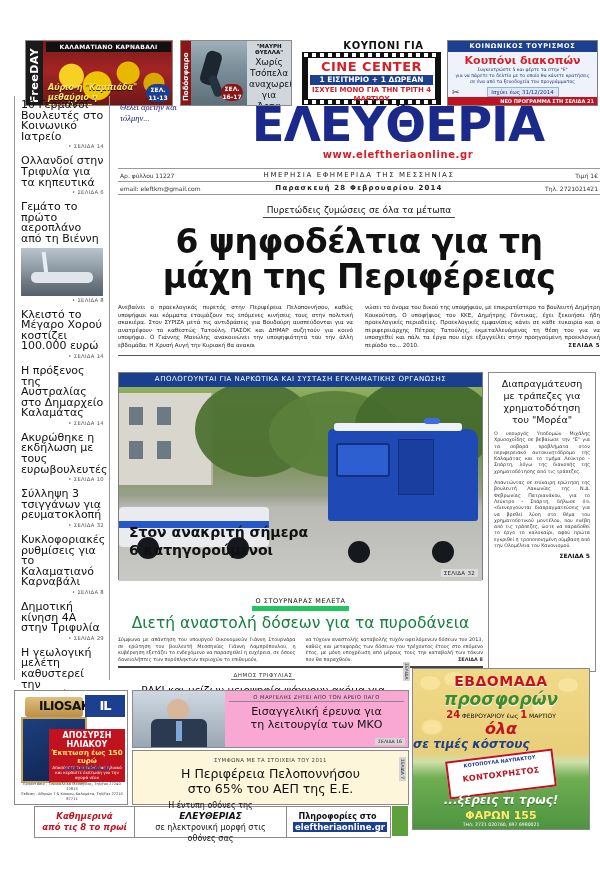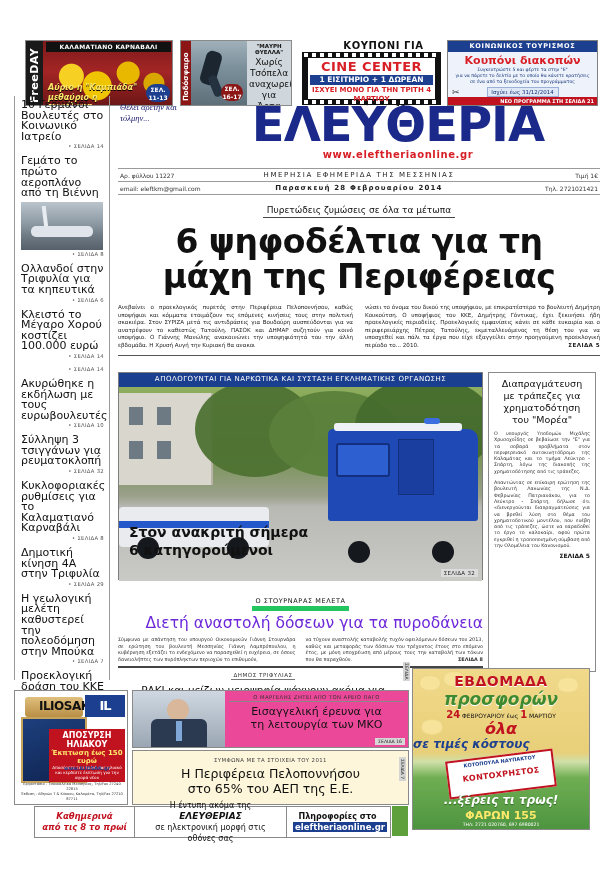--- a/index.html
+++ b/index.html
@@ -128,21 +128,21 @@
   .cars{position:absolute;left:0;bottom:34px;width:150px;height:40px;background:#e9ebee;border-radius:4px;}
   .cars .strip{position:absolute;left:0;top:14px;width:100%;height:7px;background:#2457c9;}
   .wheel{position:absolute;bottom:22px;width:22px;height:22px;border-radius:50%;background:#15181c;}
   .pb-cap{position:absolute;left:10px;bottom:22px;font-weight:bold;font-size:14px;line-height:18px;color:#111;}
   .pb-pg{position:absolute;right:4px;bottom:4px;background:#dcdcdc;color:#222;font-size:5.5px;padding:1px 3px;letter-spacing:.3px;}
 
   
   .second{position:absolute;left:118px;top:588px;width:365px;}
   .sec-kicker{text-align:center;font-size:6.5px;letter-spacing:.6px;color:#111;border-bottom:5px solid #22c55e;display:inline-block;
      padding:0 3px 1px;}
-  .sec-h2{text-align:right;font-size:15.5px;font-weight:normal;color:#6d28d9;margin-top:3px;line-height:18px;}
+  .sec-h2{text-align:center;font-size:15.5px;font-weight:normal;color:#15803d;margin-top:3px;line-height:18px;}
   .sec-cols{display:flex;gap:10px;margin-top:4px;}
   .sec-col{flex:1;font-size:4.9px;line-height:6.6px;text-align:justify;color:#333;}
   .sec-col .pg{font-weight:bold;float:right;}
   .rule2{height:2px;background:#444;margin-top:4px;}
 
   
   .rightcol{position:absolute;left:488px;top:372px;width:108px;height:300px;border:1px solid #8a8a8a;box-sizing:border-box;padding:5px 5px 0;}
   .rc-title{text-align:center;font-size:9.5px;line-height:12px;color:#111;}
   .rc-body{font-size:4.8px;line-height:6.3px;text-align:justify;color:#333;margin-top:5px;}
   .rc-pg{text-align:right;font-weight:bold;font-size:6px;margin-top:3px;}
@@ -159,21 +159,21 @@
   .il-logo{position:absolute;right:2px;top:4px;width:40px;height:22px;background:#1d3f8f;color:#fff;font-weight:bold;font-size:13px;
      text-align:center;line-height:22px;letter-spacing:-1px;}
   .il-name{position:absolute;left:24px;top:8px;font-weight:bold;font-size:12px;color:#111;letter-spacing:-.5px;}
   .il-red{position:absolute;left:34px;top:38px;right:2px;background:#c1121f;color:#fff;text-align:center;padding:2px 1px;}
   .il-red .l1{font-weight:bold;font-size:8px;line-height:9px;}
   .il-red .l2{font-weight:bold;font-size:7px;line-height:8px;color:#ffe96b;}
   .il-red .l3{font-size:4.2px;line-height:5px;}
   .il-web{position:absolute;left:34px;top:74px;right:2px;text-align:center;font-size:5px;font-weight:bold;color:#1d3f8f;}
   .il-addr{position:absolute;left:4px;bottom:2px;right:2px;font-size:3.6px;line-height:5px;color:#333;text-align:center;}
 
-  .ad-mko{position:absolute;left:132px;top:690px;width:275px;height:56px;border:1px solid #8a8a8a;background:#ec4899;overflow:hidden;}
+  .ad-mko{position:absolute;left:132px;top:690px;width:275px;height:56px;border:1px solid #8a8a8a;background:#f9a8d4;overflow:hidden;}
   .mko-photo{position:absolute;left:0;top:0;width:92px;height:100%;background:linear-gradient(180deg,#cfd8e2,#9aa6b3);}
   .mko-photo .head{position:absolute;left:34px;top:8px;width:22px;height:22px;border-radius:50%;background:#d8b79a;}
   .mko-photo .suit{position:absolute;left:18px;top:28px;width:56px;height:30px;background:#2b3a50;border-radius:6px 6px 0 0;}
   .mko-photo .tie{position:absolute;left:43px;top:30px;width:6px;height:20px;background:#7fa8d8;}
   .mko-k{position:absolute;left:96px;top:3px;right:4px;text-align:center;font-size:5.3px;letter-spacing:.4px;color:#333;
      border-bottom:1px solid #888;padding-bottom:1px;}
   .mko-h{position:absolute;left:96px;top:14px;right:4px;text-align:center;font-size:11px;line-height:13px;color:#111;}
   .mko-pg{position:absolute;right:3px;bottom:2px;background:#d7d7d7;font-size:4.6px;padding:1px 3px;color:#222;}
 
   .ad-aep{position:absolute;left:132px;top:750px;width:275px;height:53px;border:1px solid #8a8a8a;background:#fdf6da;overflow:hidden;}
@@ -293,37 +293,38 @@
   </div>
 
   <div class="sidebar">
 
     <div class="sb-item">
       <div class="sb-title">10 Γερμανοί Βουλευτές στο Κοινωνικό Ιατρείο</div>
       <div class="sb-page">• ΣΕΛΙΔΑ 14</div>
     </div>
 
     <div class="sb-item">
+      <div class="sb-title">Ολλανδοί στην Τριφυλία για τα κηπευτικά</div>
+      <div class="sb-page">• ΣΕΛΙΔΑ 6</div>
+    </div>
+
+    <div class="sb-item">
       <div class="sb-title">Γεμάτο το πρώτο αεροπλάνο από τη Βιέννη</div>
       <div class="sb-photo">
         <div class="tail"></div>
         <div class="body"></div>
       </div>
       <div class="sb-page">• ΣΕΛΙΔΑ 8</div>
     </div>
-
-    <div class="sb-item">
-      <div class="sb-title">Ολλανδοί στην Τριφυλία για τα κηπευτικά</div>
-      <div class="sb-page">• ΣΕΛΙΔΑ 6</div>
-    </div>
     <div class="sb-item">
       <div class="sb-title">Κλειστό το Μέγαρο Χορού κοστίζει 100.000 ευρώ</div>
       <div class="sb-page">• ΣΕΛΙΔΑ 14</div>
     </div>
     <div class="sb-item">
+      <div class="sb-title">Η πρόξενος της Αυστραλίας στο Δημαρχείο Καλαμάτας</div>
       <div class="sb-page">• ΣΕΛΙΔΑ 14</div>
     </div>
     <div class="sb-item">
       <div class="sb-title">Ακυρώθηκε η εκδήλωση με τους ευρωβουλευτές</div>
       <div class="sb-page">• ΣΕΛΙΔΑ 10</div>
     </div>
     <div class="sb-item">
       <div class="sb-title">Σύλληψη 3 τσιγγάνων για ρευματοκλοπή</div>
       <div class="sb-page">• ΣΕΛΙΔΑ 32</div>
     </div>
@@ -495,21 +496,21 @@
     <div class="corn-t7">ΤΗΛ: 2721 020760, 697 6980021</div>
   </div>
 
   <div class="promo">
     <div class="pr-cell pr1">
       <div>Καθημερινά</div>
       <div>από τις 8 το πρωί</div>
     </div>
     <div class="pr-cell pr2">
       <div>
-        <span>Η έντυπη ακόμα της</span>
+        <span>Η έντυπη οθόνες της</span>
         <span class="big">ΕΛΕΥΘΕΡΙΑΣ</span>
       </div>
       <div>σε ηλεκτρονική μορφή στις οθόνες σας</div>
     </div>
     <div class="pr-cell pr3">
       <div>Πληροφορίες στο</div>
       <div>
         <span class="url">eleftheriaonline.gr</span>
       </div>
     </div>

